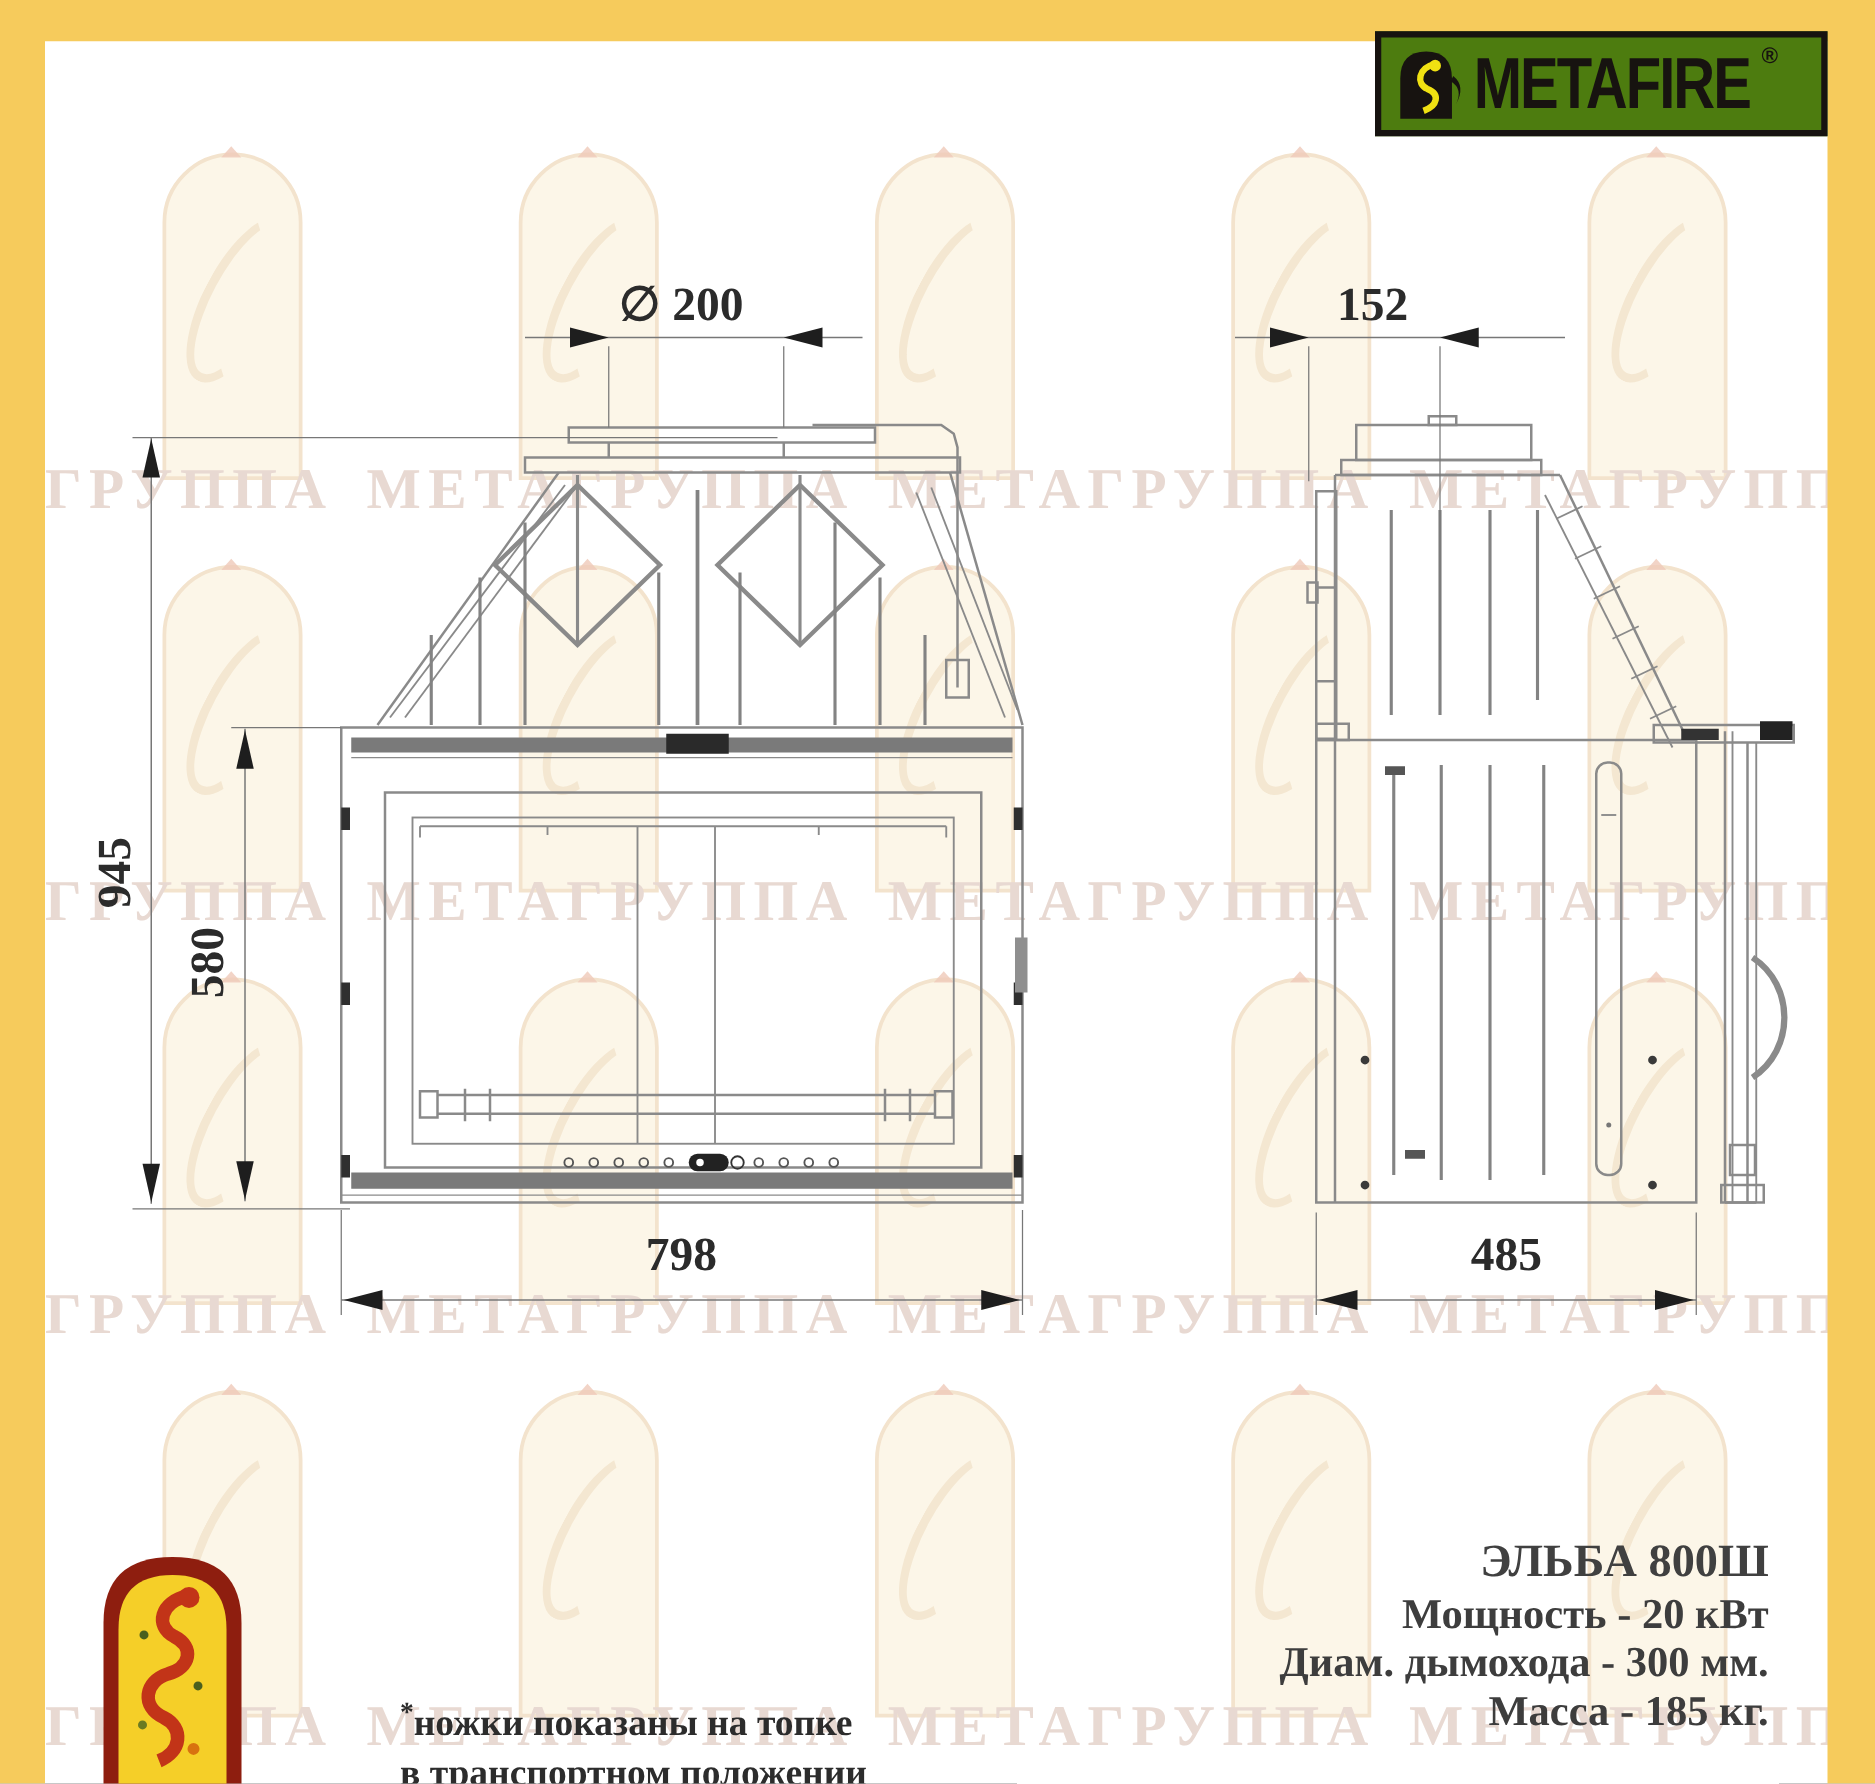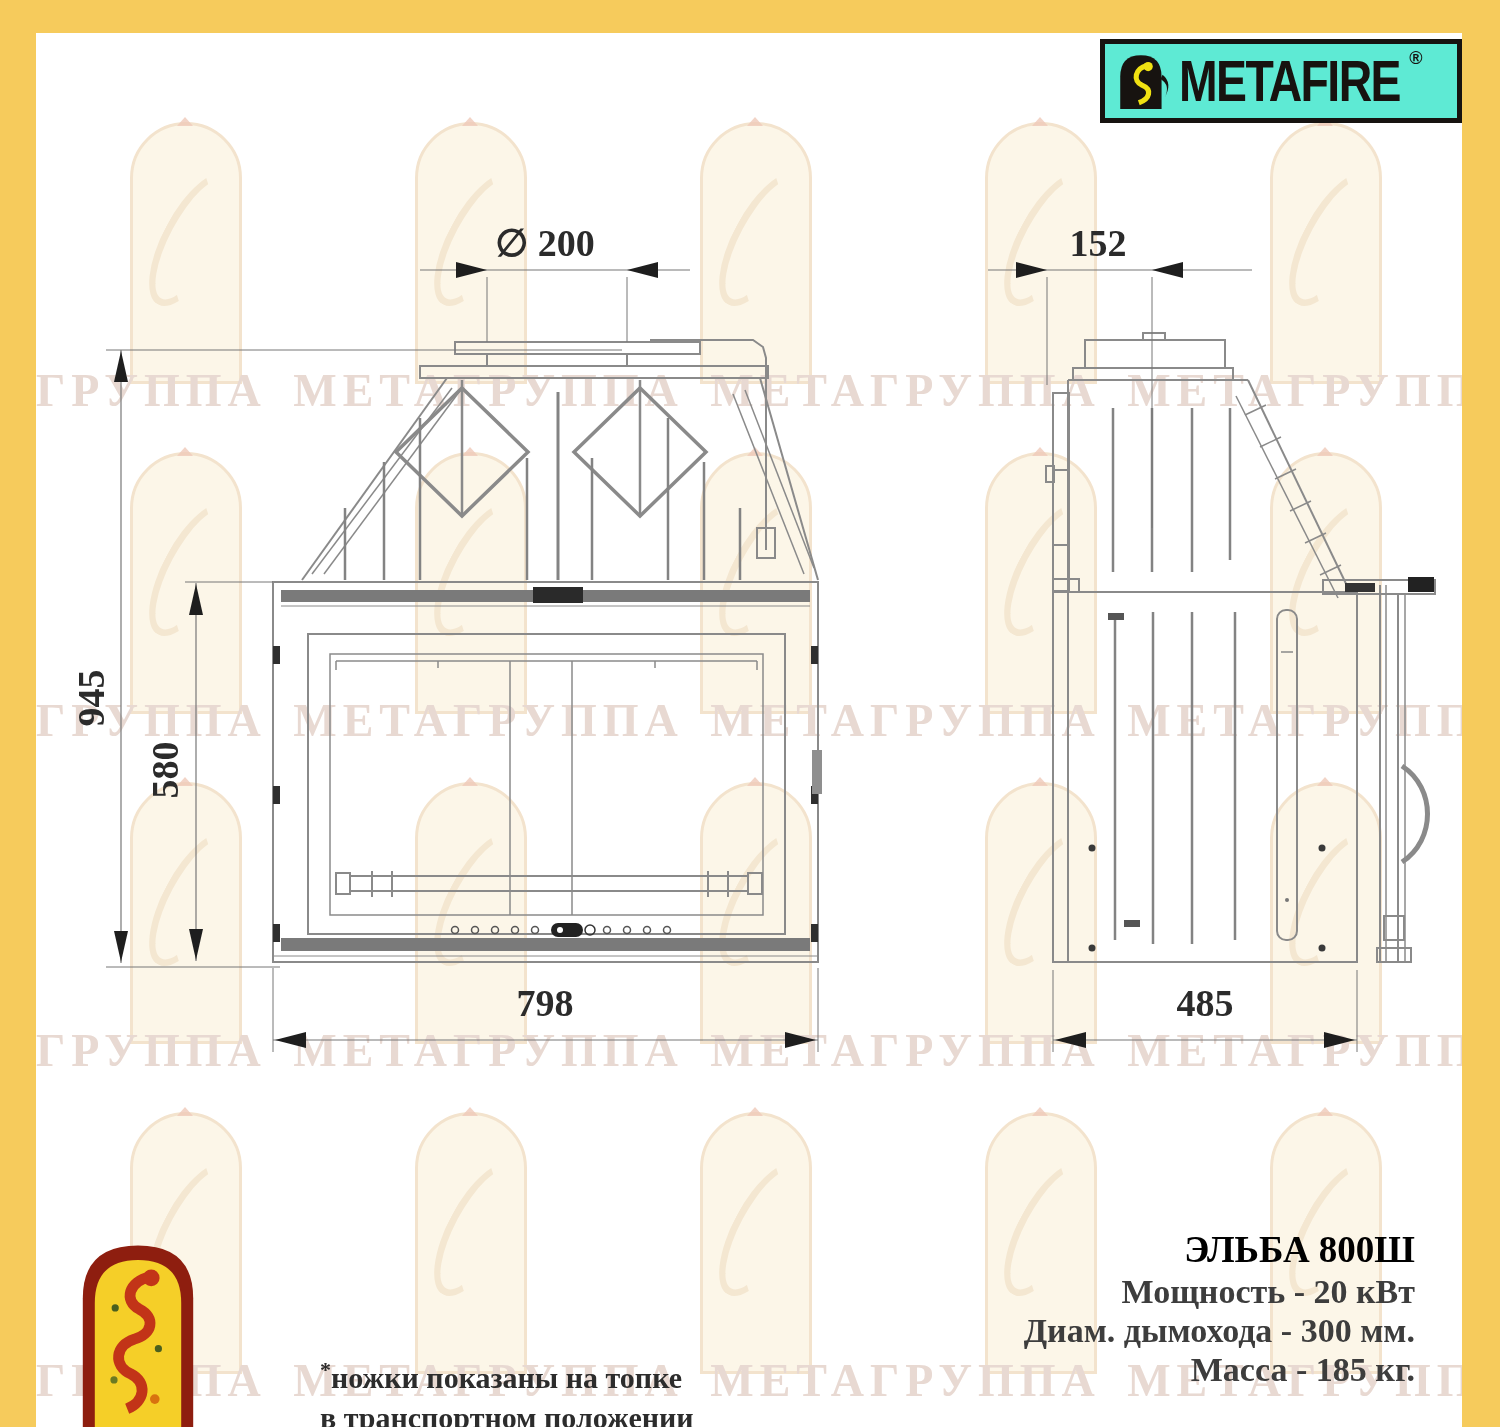--- a/index.html
+++ b/index.html
@@ -31,42 +31,42 @@
     border-radius:50%;transform:rotate(28deg);
   }
   .wm-row{
     position:absolute;left:36px;white-space:nowrap;
     font-weight:bold;font-size:46px;letter-spacing:6px;word-spacing:9px;
     color:#e8d9d2;
   }
   
   .brand-badge{
     position:absolute;left:1100px;top:25px;width:362px;height:84px;
-    background:#5eead4;border:5px solid #171310;box-sizing:border-box;
-    display:flex;align-items:center;padding:2px 6px 2px 8px;margin-top:14px;
+    background:#4d7c0f;border:5px solid #171310;box-sizing:border-box;
+    display:flex;align-items:center;padding:2px 6px 2px 8px;
   }
   .brand-badge .logo-word{
     font-family:"Liberation Sans","DejaVu Sans",sans-serif;
     font-weight:700;font-size:58px;line-height:1;color:#171310;
     display:inline-block;transform:scaleX(.80);transform-origin:left center;
     letter-spacing:-2px;white-space:nowrap;
   }
   .brand-badge .reg{
     font-family:"Liberation Sans","DejaVu Sans",sans-serif;
     font-weight:700;font-size:18px;color:#171310;align-self:flex-start;
     margin-left:-46px;margin-top:2px;
   }
   
   .draw{position:absolute;left:0;top:0;}
   
   .specs{
     position:absolute;right:85px;top:1228px;text-align:right;
     color:#3d3d3d;font-weight:bold;line-height:39px;font-size:34px;
   }
-  .specs .model{font-size:37px;color:#000000;line-height:44px;}
+  .specs .model{font-size:37px;color:#404040;line-height:44px;}
   .footnote{
     position:absolute;left:320px;top:1350px;color:#2c2c2c;
     font-weight:bold;font-size:30px;line-height:40px;
   }
   .footnote .star{vertical-align:super;font-size:22px;}
   
   .corner-badge{position:absolute;left:78px;top:1238px;}
 </style>
 </head>
 <body>

